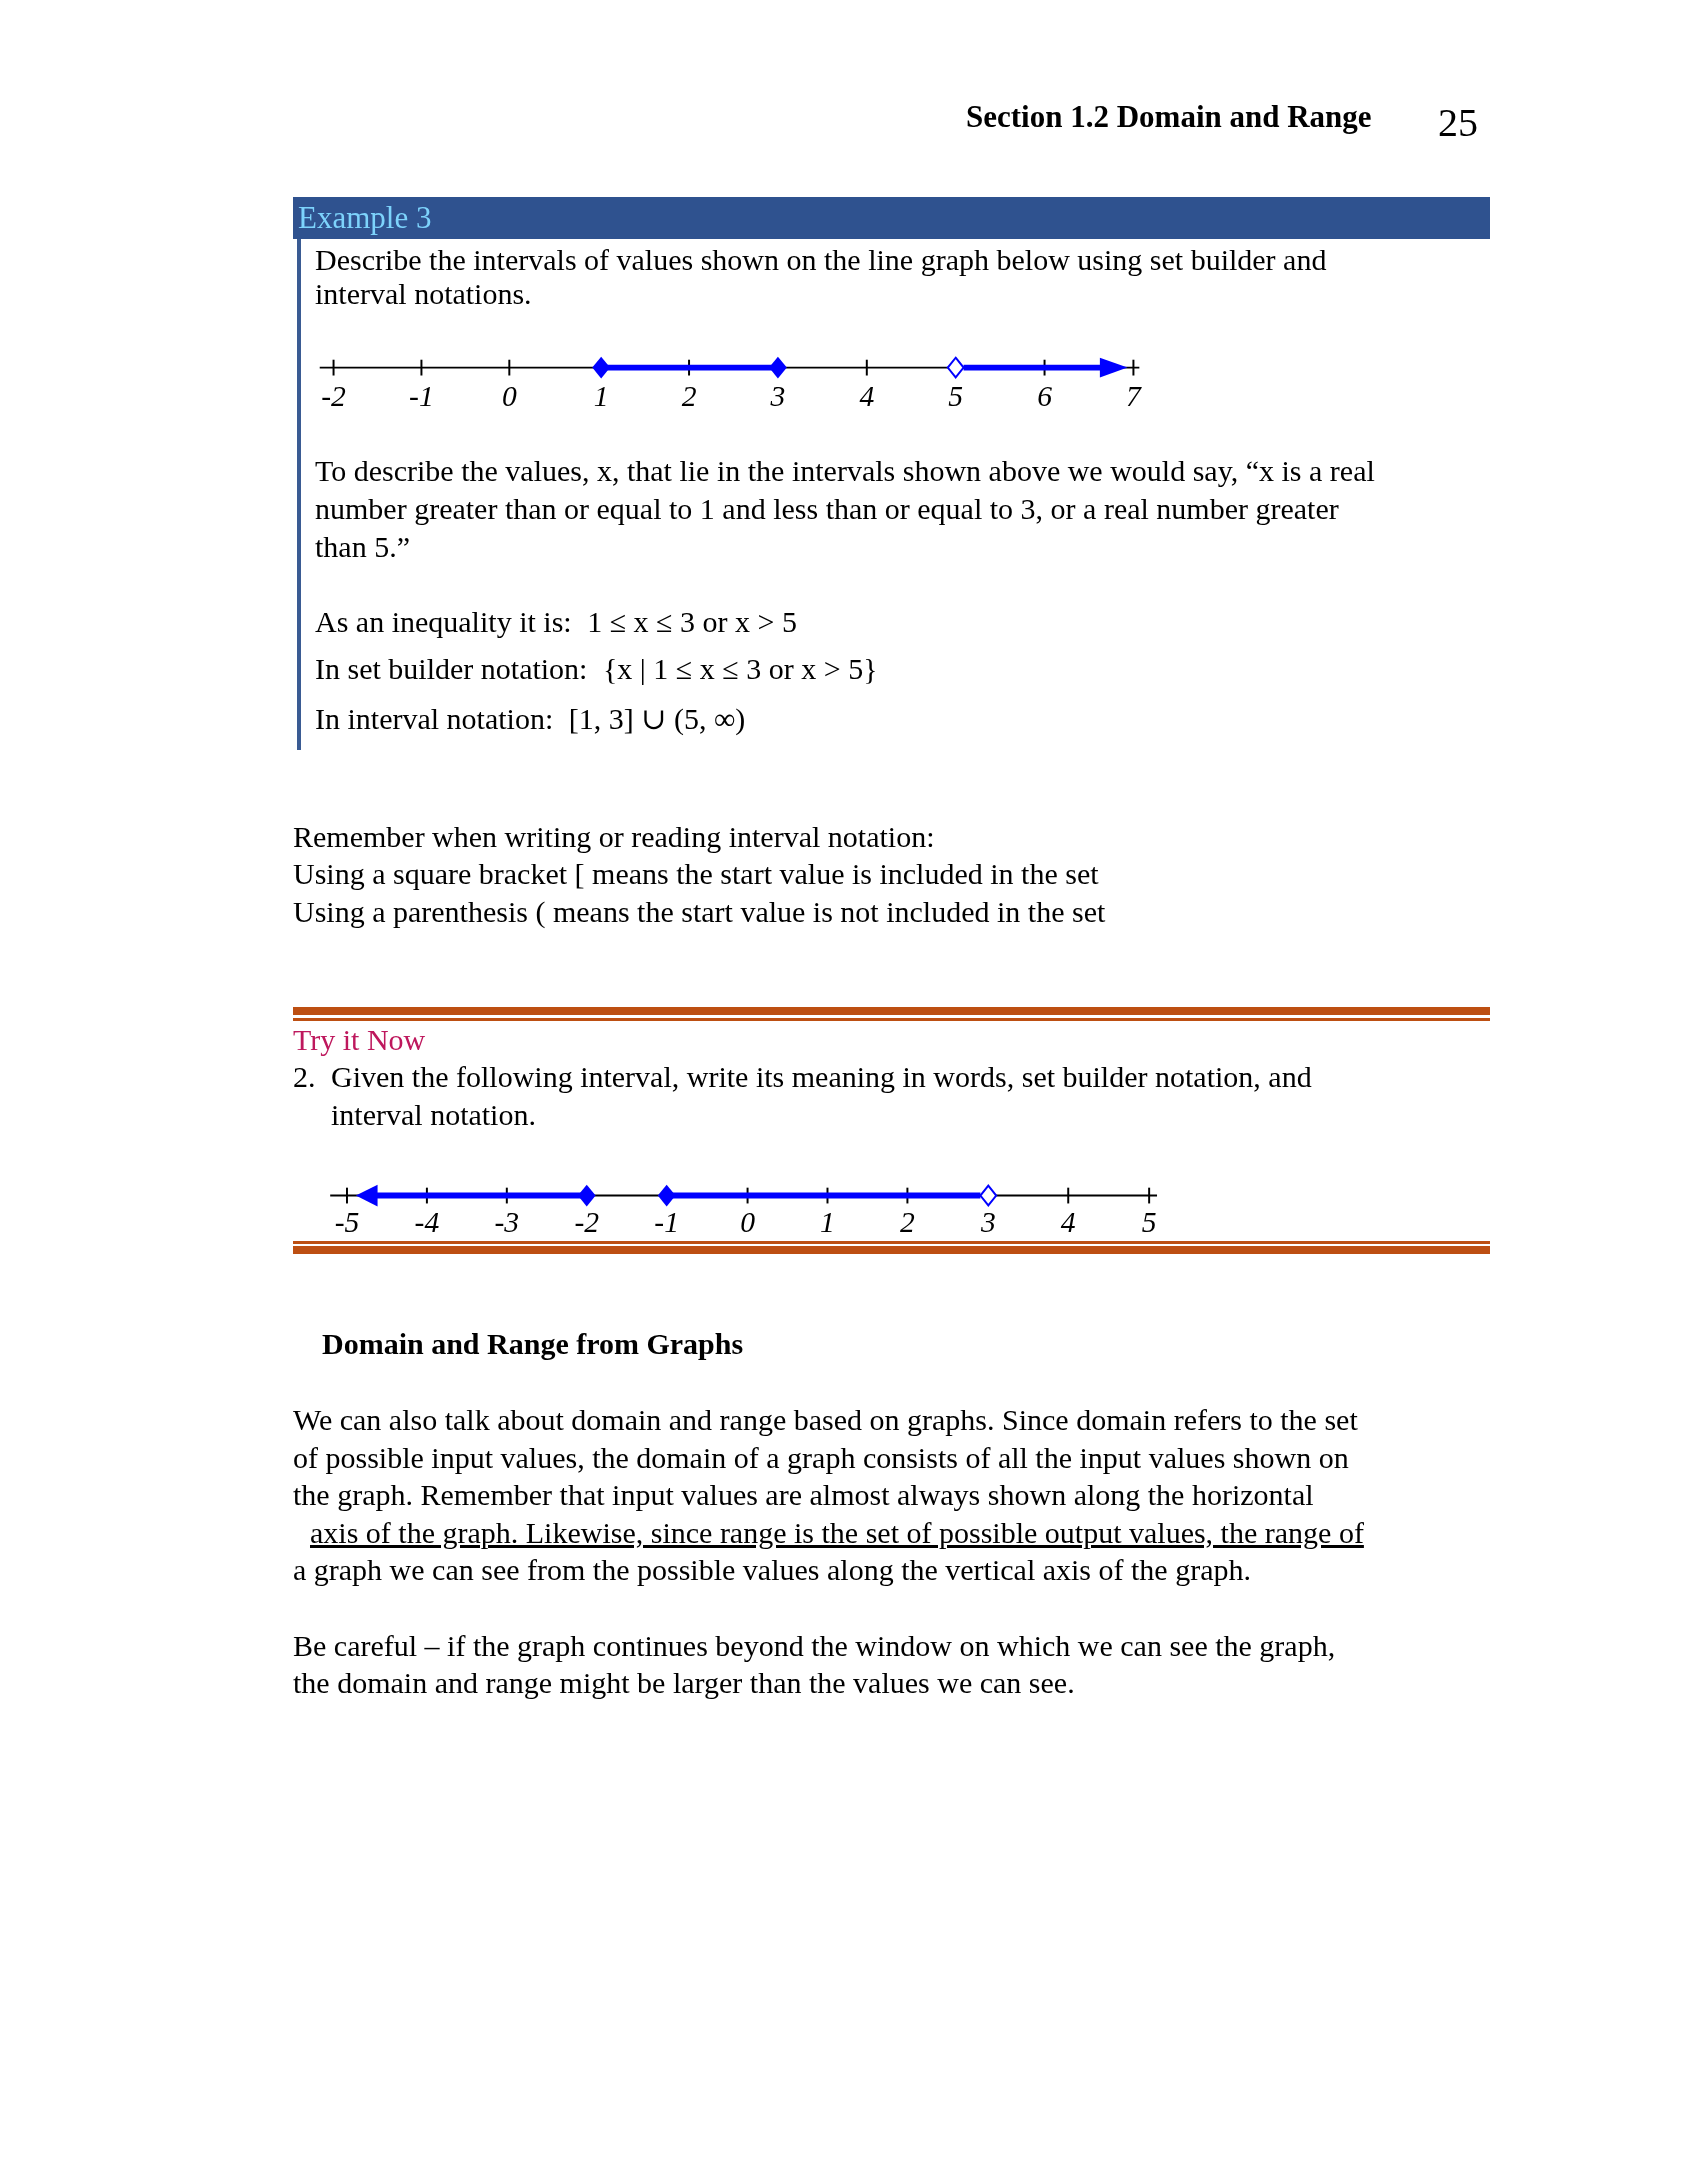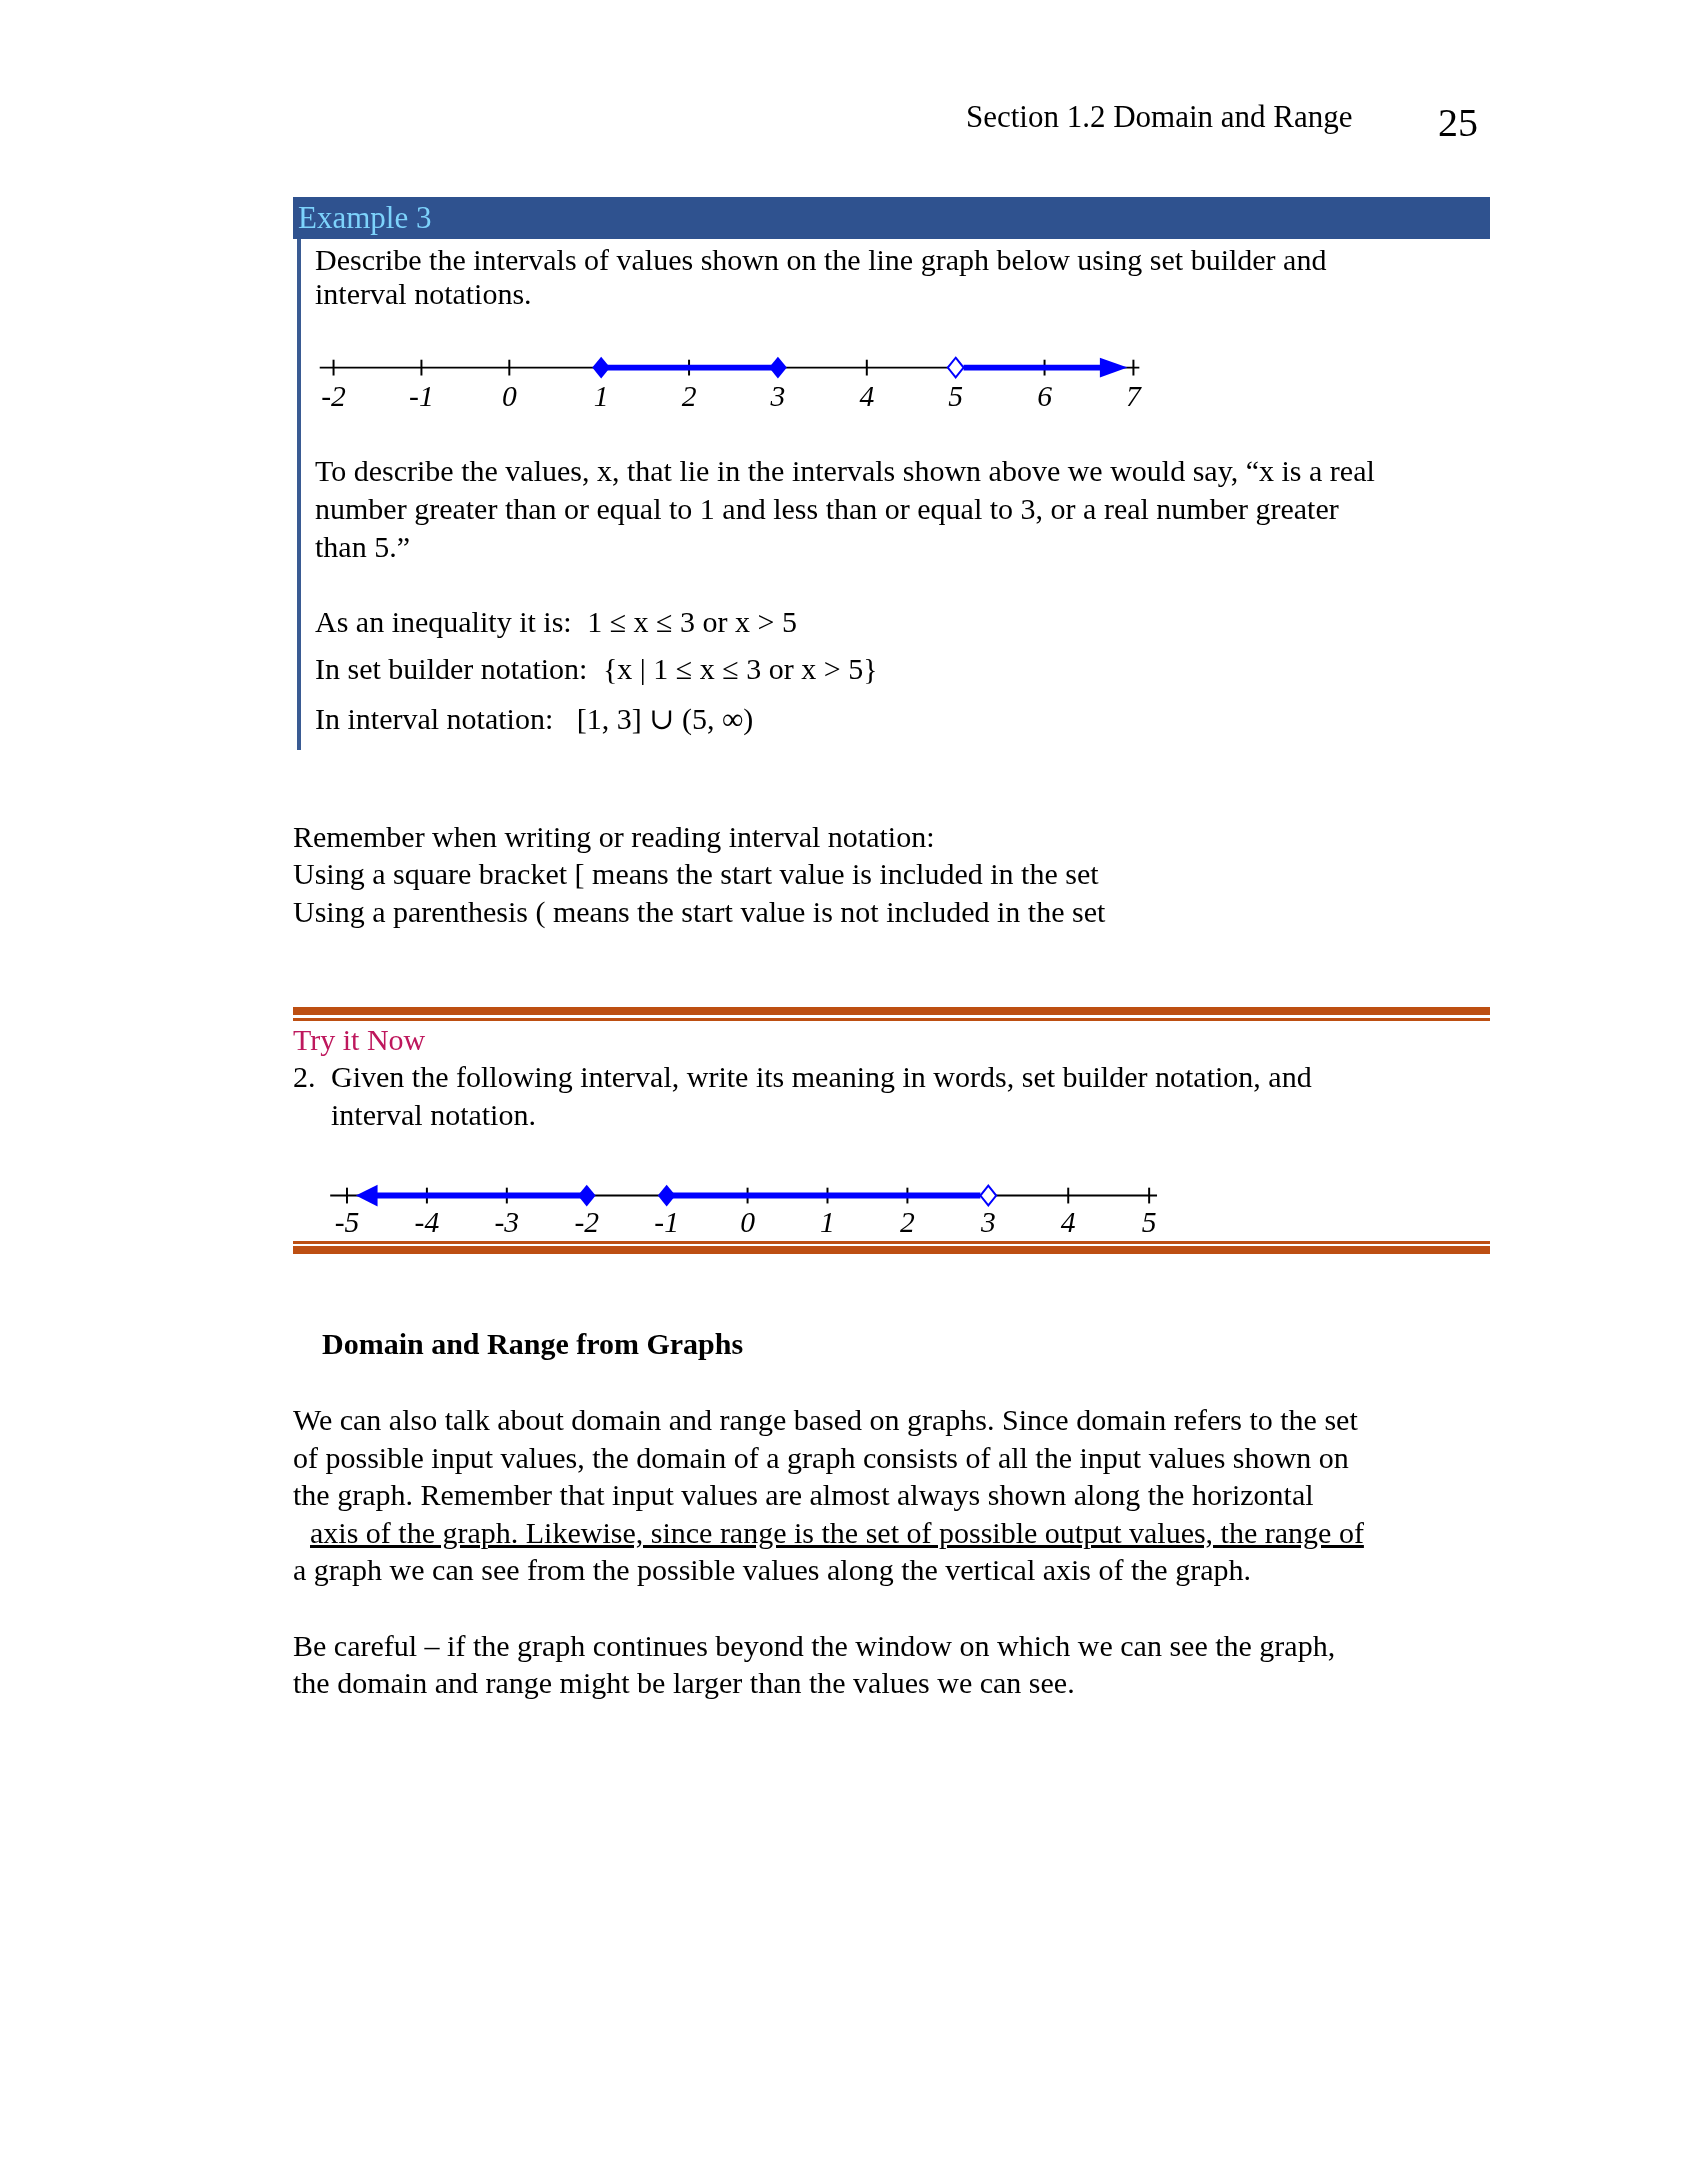--- a/index.html
+++ b/index.html
@@ -1,20 +1,20 @@
 <!DOCTYPE html>
 <html><head>
 <meta charset="utf-8">
 <style>
   html, body { margin:0; padding:0; background:#ffffff; }
   body { width:1683px; height:2178px; position:relative; overflow:hidden;
          font-family:"Liberation Serif","DejaVu Serif",serif; color:#000; }
   .abs { position:absolute; white-space:nowrap; }
   .txt { font-size:30px; line-height:38px; }
-  .running-head { top:99px; left:966px; font-size:31px; }
+  .running-head { top:99px; left:966px; font-size:31px;font-weight:bold; }
   .page-num { top:99px; left:1438px; font-size:40px; }
   .example-bar { position:absolute; left:293px; top:197px; width:1197px; height:42px;
                  background:#2f528f; }
   .example-title { position:absolute; left:5px; top:3px; color:#7dd3fc; font-size:31px; line-height:36px; }
   .example-border { position:absolute; left:297px; top:239px; width:4px; height:511px; background:#3a5b93; }
   .try-border-top1 { position:absolute; left:293px; top:1007px; width:1197px; height:8px; background:#bd4f12; }
   .try-border-top2 { position:absolute; left:293px; top:1018px; width:1197px; height:3px; background:#bd4f12; }
   .try-border-bot1 { position:absolute; left:293px; top:1241px; width:1197px; height:3px; background:#bd4f12; }
   .try-border-bot2 { position:absolute; left:293px; top:1246px; width:1197px; height:8px; background:#bd4f12; }
   .try-title { color:#be185d; }
@@ -81,21 +81,21 @@
 <div class="abs txt" style="left:315px; top:603px;">
   <span>As an inequality it is:</span>
   <span style="margin-left:8px;">1 ≤ x ≤ 3 or x &gt; 5</span>
 </div>
 <div class="abs txt" style="left:315px; top:650px;">
   <span>In set builder notation:</span>
   <span style="margin-left:8px;">{x | 1 ≤ x ≤ 3 or x &gt; 5}</span>
 </div>
 <div class="abs txt" style="left:315px; top:700px;">
   <span>In interval notation:</span>
-  <span style="margin-left:16px;">[1, 3] ∪ (5, ∞)</span>
+  <span style="margin-left:8px;">[1, 3] ∪ (5, ∞)</span>
 </div>
 
 <div class="abs txt" style="left:293px; top:818px;">Remember when writing or reading interval notation:</div>
 <div class="abs txt" style="left:293px; top:855px;">Using a square bracket [ means the start value is included in the set</div>
 <div class="abs txt" style="left:293px; top:893px;">Using a parenthesis ( means the start value is not included in the set</div>
 
 <div class="try-border-top1"></div>
 <div class="try-border-top2"></div>
 <div class="abs txt try-title" style="left:293px; top:1021px;">Try it Now</div>
 <div class="abs txt" style="left:293px; top:1058px;">2.</div>

